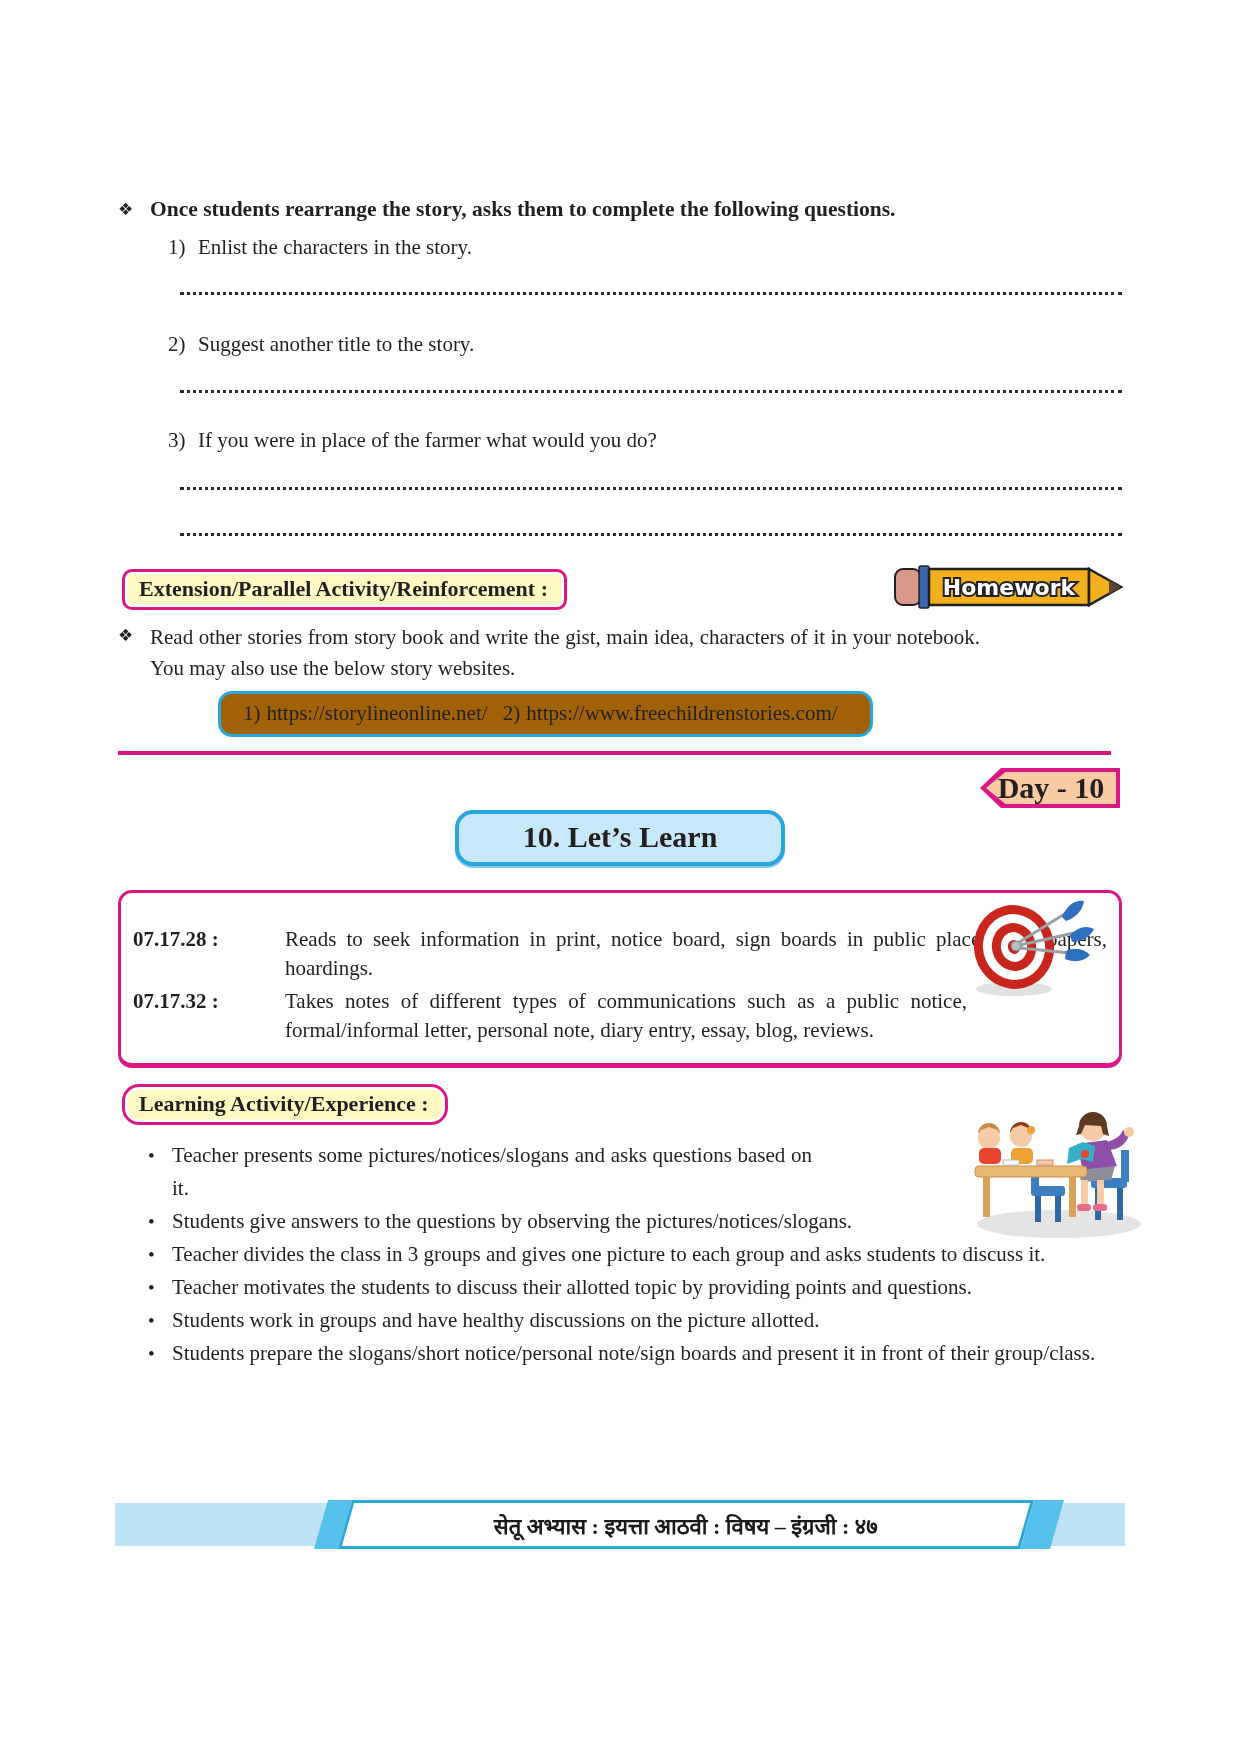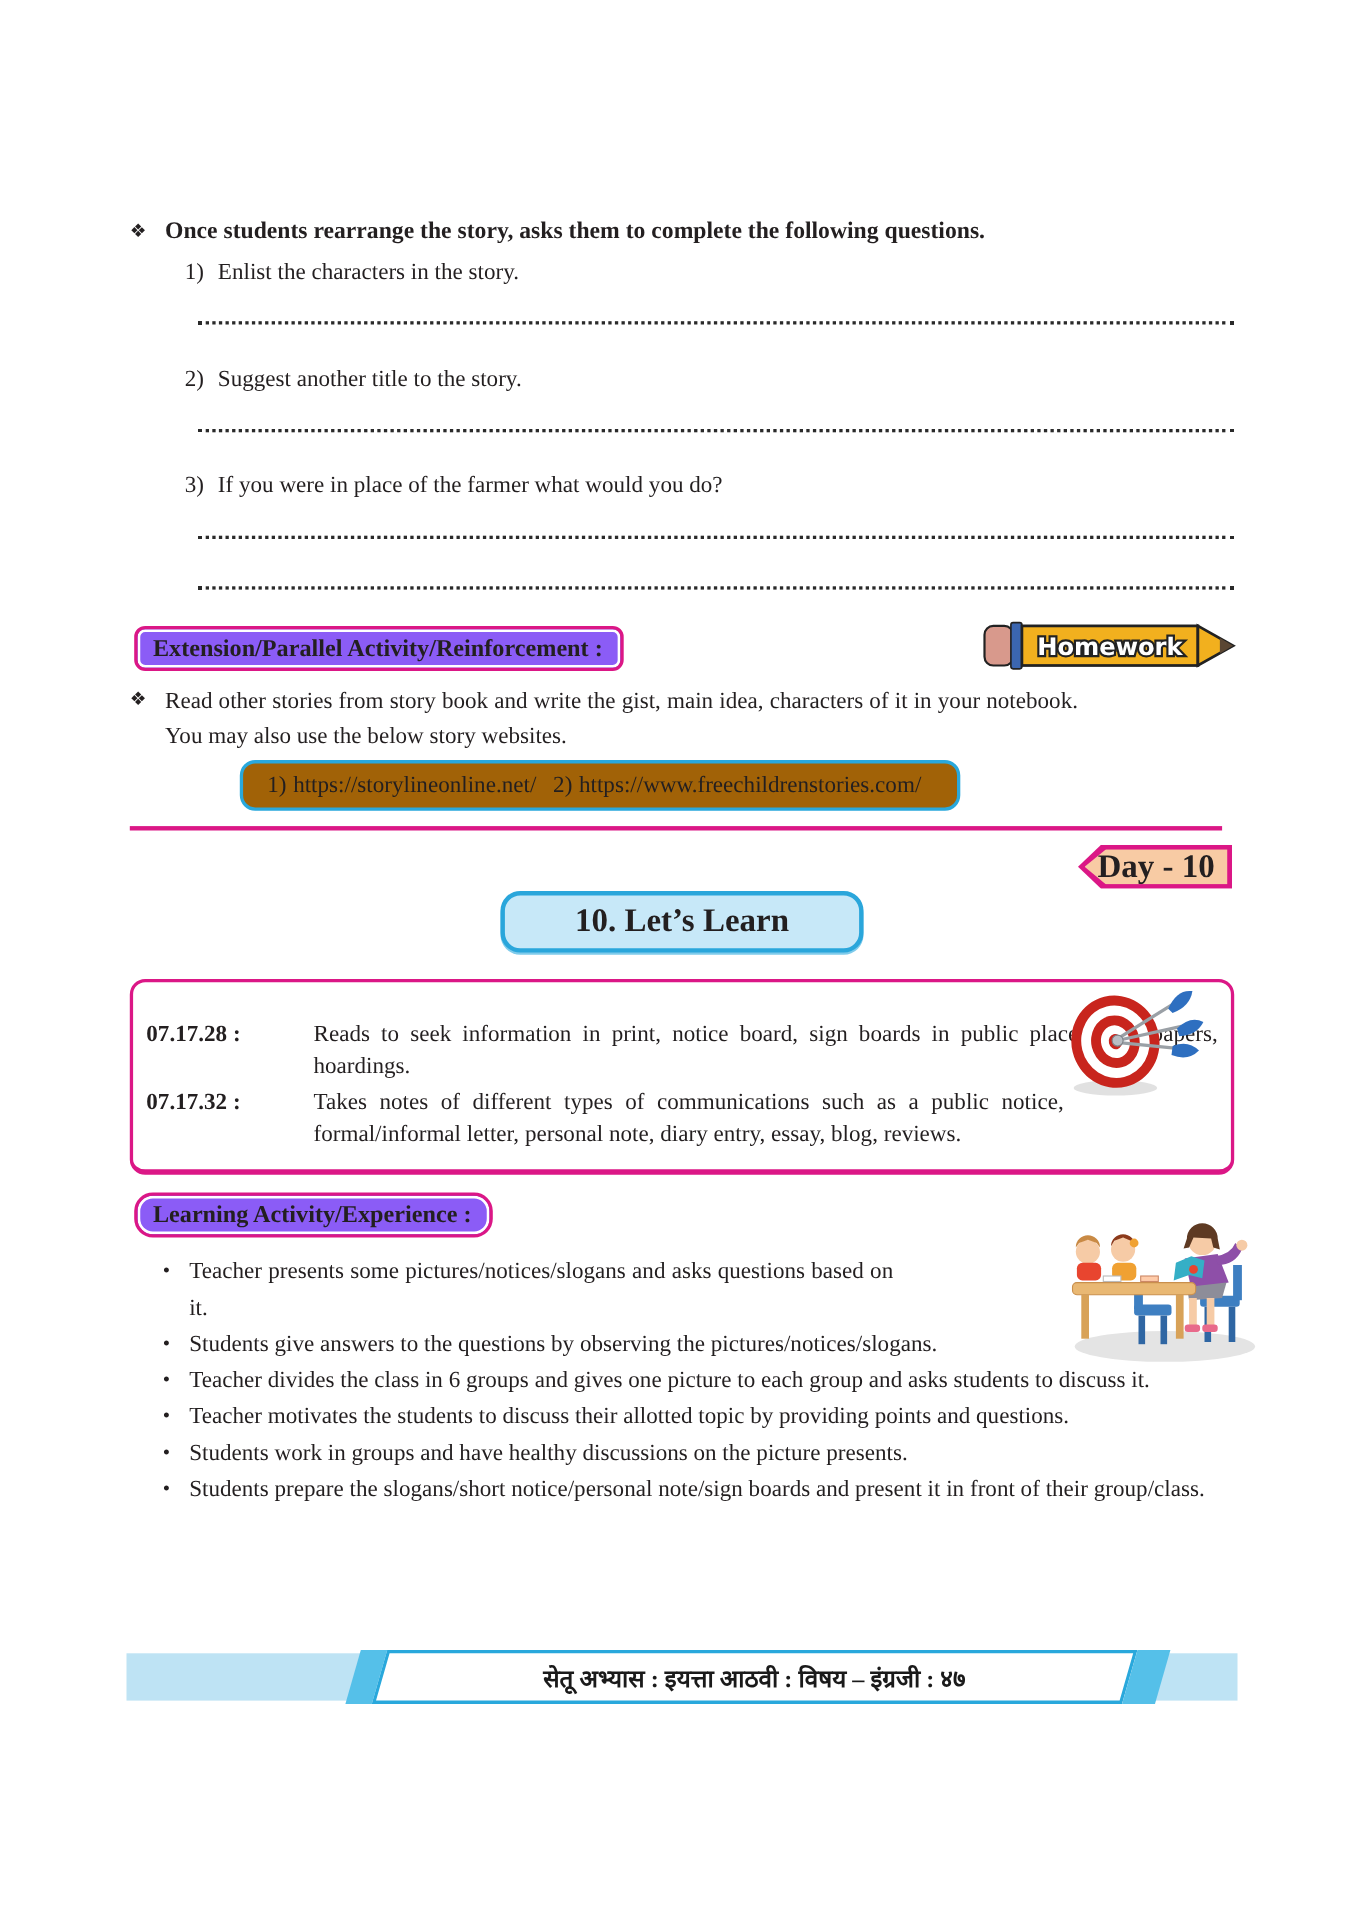--- a/index.html
+++ b/index.html
@@ -17,21 +17,21 @@
 
   .q-row { padding-left:50px; margin-top:12px; font-size:21px; line-height:26px; }
   .q-row .q-num { display:inline-block; width:30px; }
   .q2 { margin-top:36px; } .q3 { margin-top:34px; }
   .dotline { margin-left:62px; border-bottom:3px dotted #2a2a2a; height:0; }
   .dot1 { margin-top:32px; } .dot2 { margin-top:33px; }
   .dot3 { margin-top:34px; } .dot4 { margin-top:43px; }
 
   
   .pink-pill {
-    display:inline-block; background:#8b5cf6; border:3px solid #DB1786;
+    display:inline-block; background:#fef9c3; border:3px solid #DB1786;
     border-radius:10px; padding:4px 16px 5px 14px; font-weight:bold; font-size:22px;
     box-shadow: inset 0 0 0 2.5px #ffffff;
   }
   .ext-pill { margin-top:33px; margin-left:4px; }
 
   .note-row { display:flex; margin-top:12px; }
   .note-text { font-size:21px; line-height:31px; max-width:830px; text-align:justify; }
 
   .links-box {
     display:inline-block; margin-left:100px; margin-top:7px;
@@ -173,29 +173,29 @@
       <li>
           <span class="act-marker">•</span>
           <span class="act-text">Teacher presents some pictures/notices/slogans and asks questions based on it.</span>
         </li>
       <li>
           <span class="act-marker">•</span>
           <span class="act-text">Students give answers to the questions by observing the pictures/notices/slogans.</span>
         </li>
       <li>
           <span class="act-marker">•</span>
-          <span class="act-text">Teacher divides the class in 6 groups and gives one picture to each group and asks students to discuss it.</span>
+          <span class="act-text">Teacher divides the class in 3 groups and gives one picture to each group and asks students to discuss it.</span>
         </li>
       <li>
           <span class="act-marker">•</span>
           <span class="act-text">Teacher motivates the students to discuss their allotted topic by providing points and questions.</span>
         </li>
       <li>
           <span class="act-marker">•</span>
-          <span class="act-text">Students work in groups and have healthy discussions on the picture presents.</span>
+          <span class="act-text">Students work in groups and have healthy discussions on the picture allotted.</span>
         </li>
       <li>
           <span class="act-marker">•</span>
           <span class="act-text">Students prepare the slogans/short notice/personal note/sign boards and present it in front of their group/class.</span>
         </li>
     </ul>
   </div>
 
   <svg class="decor pencil" width="232" height="50" viewBox="0 0 232 50">
     <rect x="2" y="7" width="26" height="36" rx="8" fill="#D8998C" stroke="#222" stroke-width="2"></rect>

